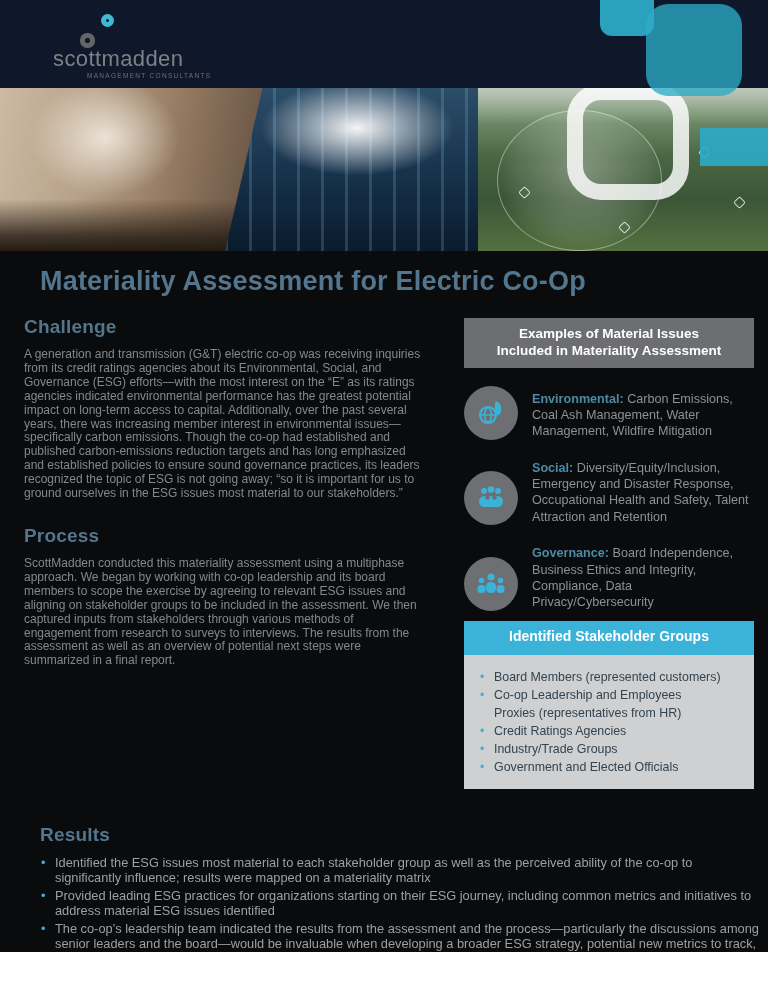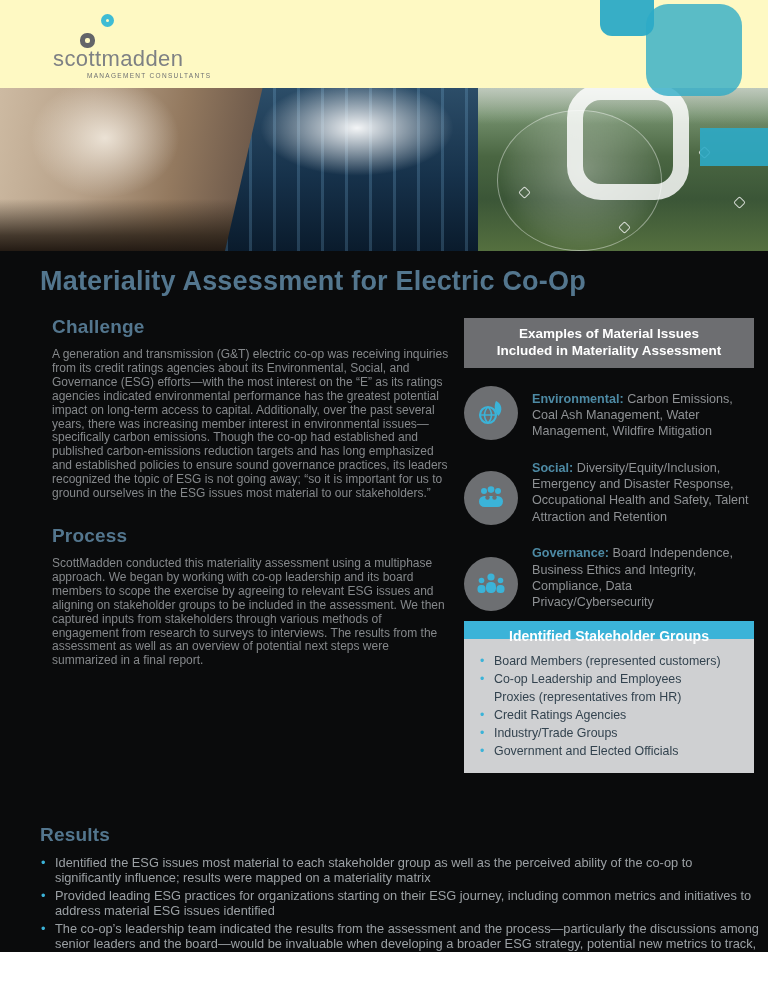--- a/index.html
+++ b/index.html
@@ -15,21 +15,21 @@
   }
   *{box-sizing:border-box;}
   html,body{margin:0;padding:0;}
   body{
     width:768px;height:994px;position:relative;overflow:hidden;
     background:#ffffff;font-family:"Liberation Sans", sans-serif;
   }
   .page{position:absolute;left:0;top:0;width:768px;height:952px;background:#0a0b0c;}
 
   
-  .header{position:absolute;left:0;top:0;width:768px;height:251px;background:#fef9c3;overflow:hidden;}
+  .header{position:absolute;left:0;top:0;width:768px;height:251px;background:#0f172a;overflow:hidden;}
   .logo{position:absolute;left:0;top:0;width:260px;height:86px;}
   .logo-icon{position:absolute;left:80px;top:14px;width:34px;height:34px;}
   .sq-gray{position:absolute;left:0;bottom:0;width:15px;height:15px;border:5px solid #636569;border-radius:7px;}
   .sq-teal{position:absolute;right:0;top:0;width:13px;height:13px;border:5px solid var(--brand-teal);border-radius:7px;}
   .brand-name{position:absolute;left:53px;top:46px;font-size:22px;color:#7e8184;letter-spacing:.4px;}
   .brand-tagline{position:absolute;left:87px;top:72px;font-size:6.5px;color:#6e7073;letter-spacing:1.3px;}
 
   .photos{position:absolute;left:0;top:88px;width:768px;height:163px;overflow:hidden;}
   .photo-left{position:absolute;left:0;top:0;width:312px;height:163px;
     background:linear-gradient(100deg,#cdbaa2 0%,#b7a189 28%,#93795f 55%,#6d594a 78%,#41362c 100%);}
@@ -55,34 +55,34 @@
   .white-frame{position:absolute;left:567px;top:-4px;width:122px;height:116px;
     border:16px solid rgba(255,255,255,.82);border-radius:34px;}
   .teal-a{position:absolute;left:600px;top:0;width:54px;height:36px;background:rgba(44,170,198,.95);border-radius:0 0 12px 12px;}
   .teal-b{position:absolute;left:646px;top:4px;width:96px;height:92px;background:rgba(44,170,198,.78);border-radius:22px;}
   .teal-c{position:absolute;left:700px;top:128px;width:68px;height:38px;background:rgba(44,170,198,.9);}
 
   
   .page-title{position:absolute;left:40px;top:266px;width:700px;margin:0;
     font-size:27px;font-weight:bold;letter-spacing:.2px;color:var(--heading);}
   .section-h{font-size:19px;font-weight:bold;color:var(--heading);margin:0 0 10px 0;letter-spacing:.2px;}
-  .col-left{position:absolute;left:52px;top:316px;width:398px;}
+  .col-left{position:absolute;left:24px;top:316px;width:398px;}
   .body-text{font-size:12px;line-height:1.16;color:var(--body-gray);margin:0;}
   .process-h{margin-top:24px;}
 
   .col-right{position:absolute;left:464px;top:318px;width:290px;}
   .panel-header{background:var(--panel-gray);color:#ffffff;text-align:center;
     font-size:13.5px;font-weight:bold;line-height:1.25;padding:8px 6px;}
   .issue{display:flex;align-items:flex-end;margin-top:18px;}
   .issue-circle{flex:0 0 54px;width:54px;height:54px;border-radius:50%;background:#6d6f72;
     display:flex;align-items:center;justify-content:center;}
   .issue-text{margin-left:14px;font-size:12.6px;line-height:1.3;color:#8e9194;padding-top:2px;}
   .issue-label{font-weight:bold;color:var(--label-cyan);}
   .stake-bar{margin-top:10px;background:var(--accent);color:#ffffff;text-align:center;
-    font-size:14px;font-weight:bold;line-height:30px;height:18px;}
+    font-size:14px;font-weight:bold;line-height:30px;height:34px;}
   .stake-box{background:var(--box-bg);padding:13px 10px 13px 14px;}
   .stake-box ul{margin:0;padding:0;list-style:none;}
   .stake-box li{position:relative;padding-left:16px;font-size:12.4px;font-weight:normal;
     color:var(--box-text);line-height:18px;white-space:pre-line;}
   .stake-box li:before{content:"•";position:absolute;left:2px;color:var(--accent);}
 
   
   .results{position:absolute;left:40px;top:780px;width:720px;margin-top:44px;}
   .results ul{margin:6px 0 0 0;padding:0;list-style:none;}
   .results li{position:relative;padding-left:15px;font-size:12.8px;line-height:1.17;

